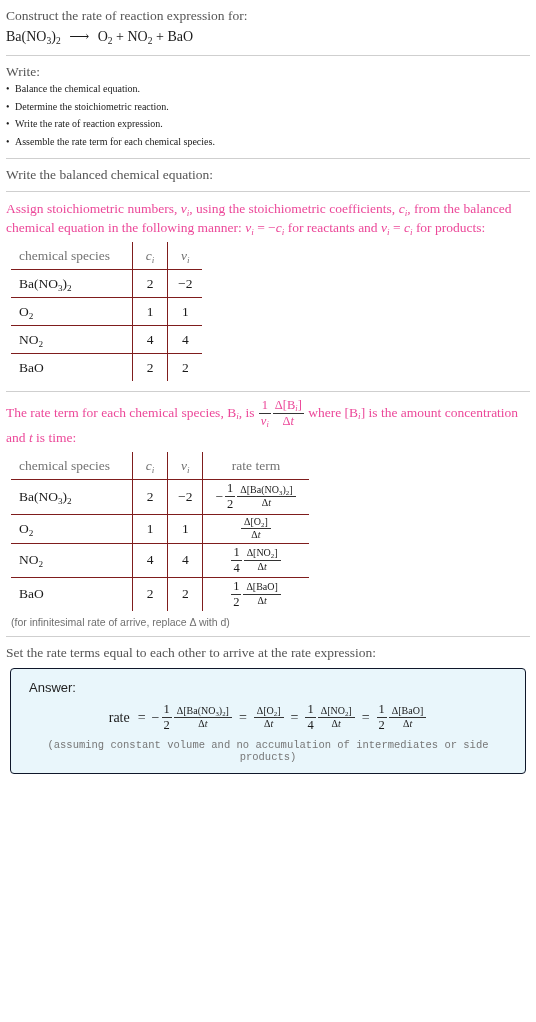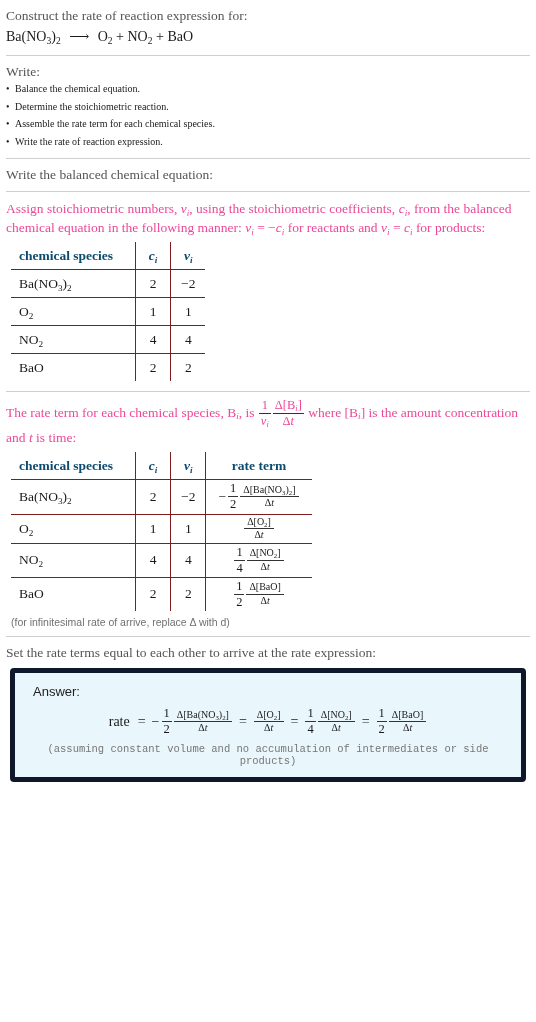--- a/index.html
+++ b/index.html
@@ -78,22 +78,21 @@
     background: #fff;
   }
   table.sty td, table.sty th {
     border: 1px solid #7f1d1d;
     padding: 4px 8px;
     text-align: center;
     font-weight: normal;
     height: 19px;
   }
   table.sty thead th {
-    color: #0c4a6e;
-    font-weight: bold;
+    color: #737373;
   }
   table.sty td.species, table.sty th.species {
     text-align: left;
     padding-left: 8px;
     padding-right: 22px;
   }
   table.sty td.num { min-width: 14px; padding: 4px 10px; }
   table.sty td.rate { padding: 2px 12px; }
   table.sty tr > *:first-child { border-left: none; }
   table.sty tr > *:last-child { border-right: none; }
@@ -124,21 +123,21 @@
 
   .note {
     font-family: "Liberation Sans", "DejaVu Sans", sans-serif;
     font-size: 10.5px;
     color: #707070;
     margin: 5px 0 0 5px;
   }
 
   
   .answer-box {
-    border: 5px solid #0f172a;
+    border: 1px solid #0f172a;
     border-radius: 4px;
     background: #e9f6fb;
     margin: 7px 4px 0 4px;
     padding: 9px 10px 10px 10px;
   }
   .answer-title {
     font-family: "Liberation Sans", "DejaVu Sans", sans-serif;
     font-size: 13px;
     color: #222;
     margin: 2px 0 2px 8px;
@@ -173,22 +172,22 @@
     </div>
   </div>
 
   <hr class="divider">
 
   <div class="section">
     <div class="prompt-label">Write:</div>
     <ul class="plan">
       <li>Balance the chemical equation.</li>
       <li>Determine the stoichiometric reaction.</li>
+      <li>Write the rate of reaction expression.</li>
       <li>Assemble the rate term for each chemical species.</li>
-      <li>Write the rate of reaction expression.</li>
     </ul>
   </div>
 
   <hr class="divider">
 
   <div class="section">
     <div class="prompt-label">Write the balanced chemical equation:</div>
   </div>
 
   <hr class="divider">

